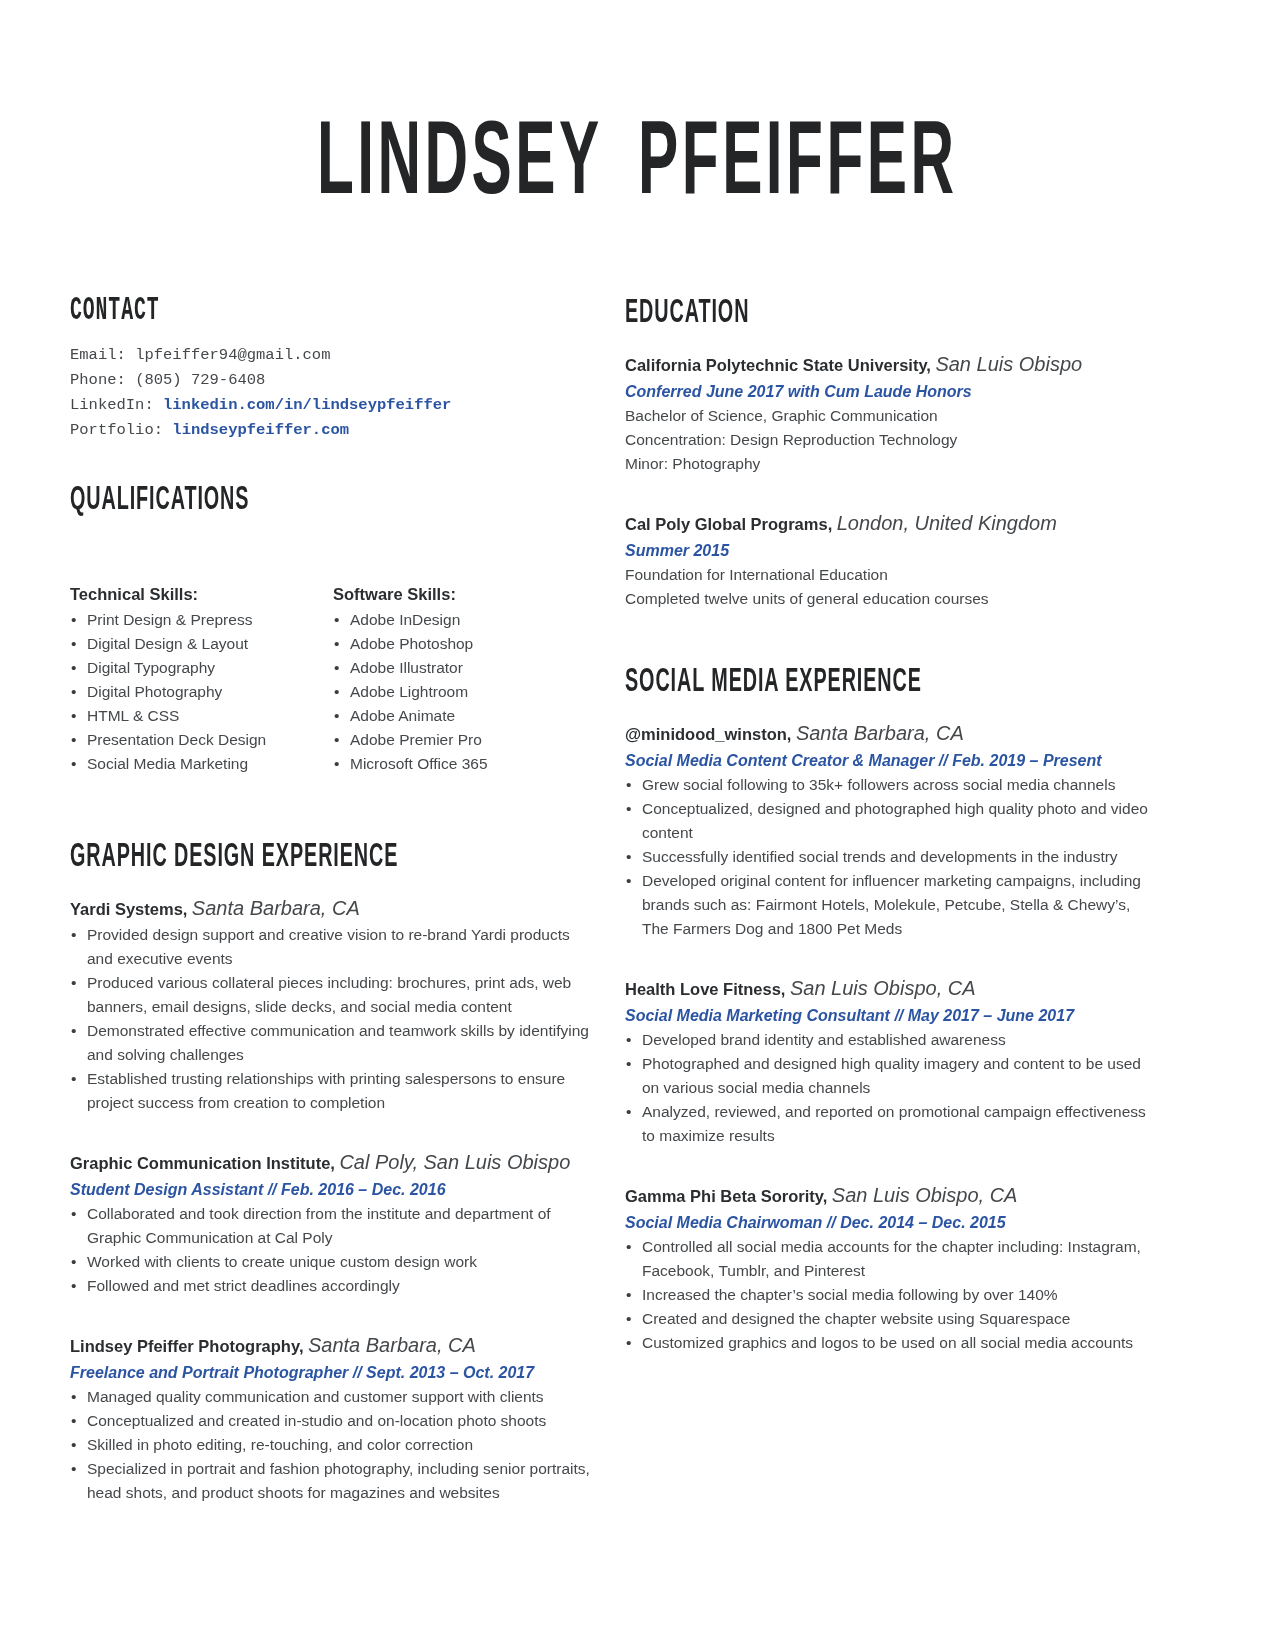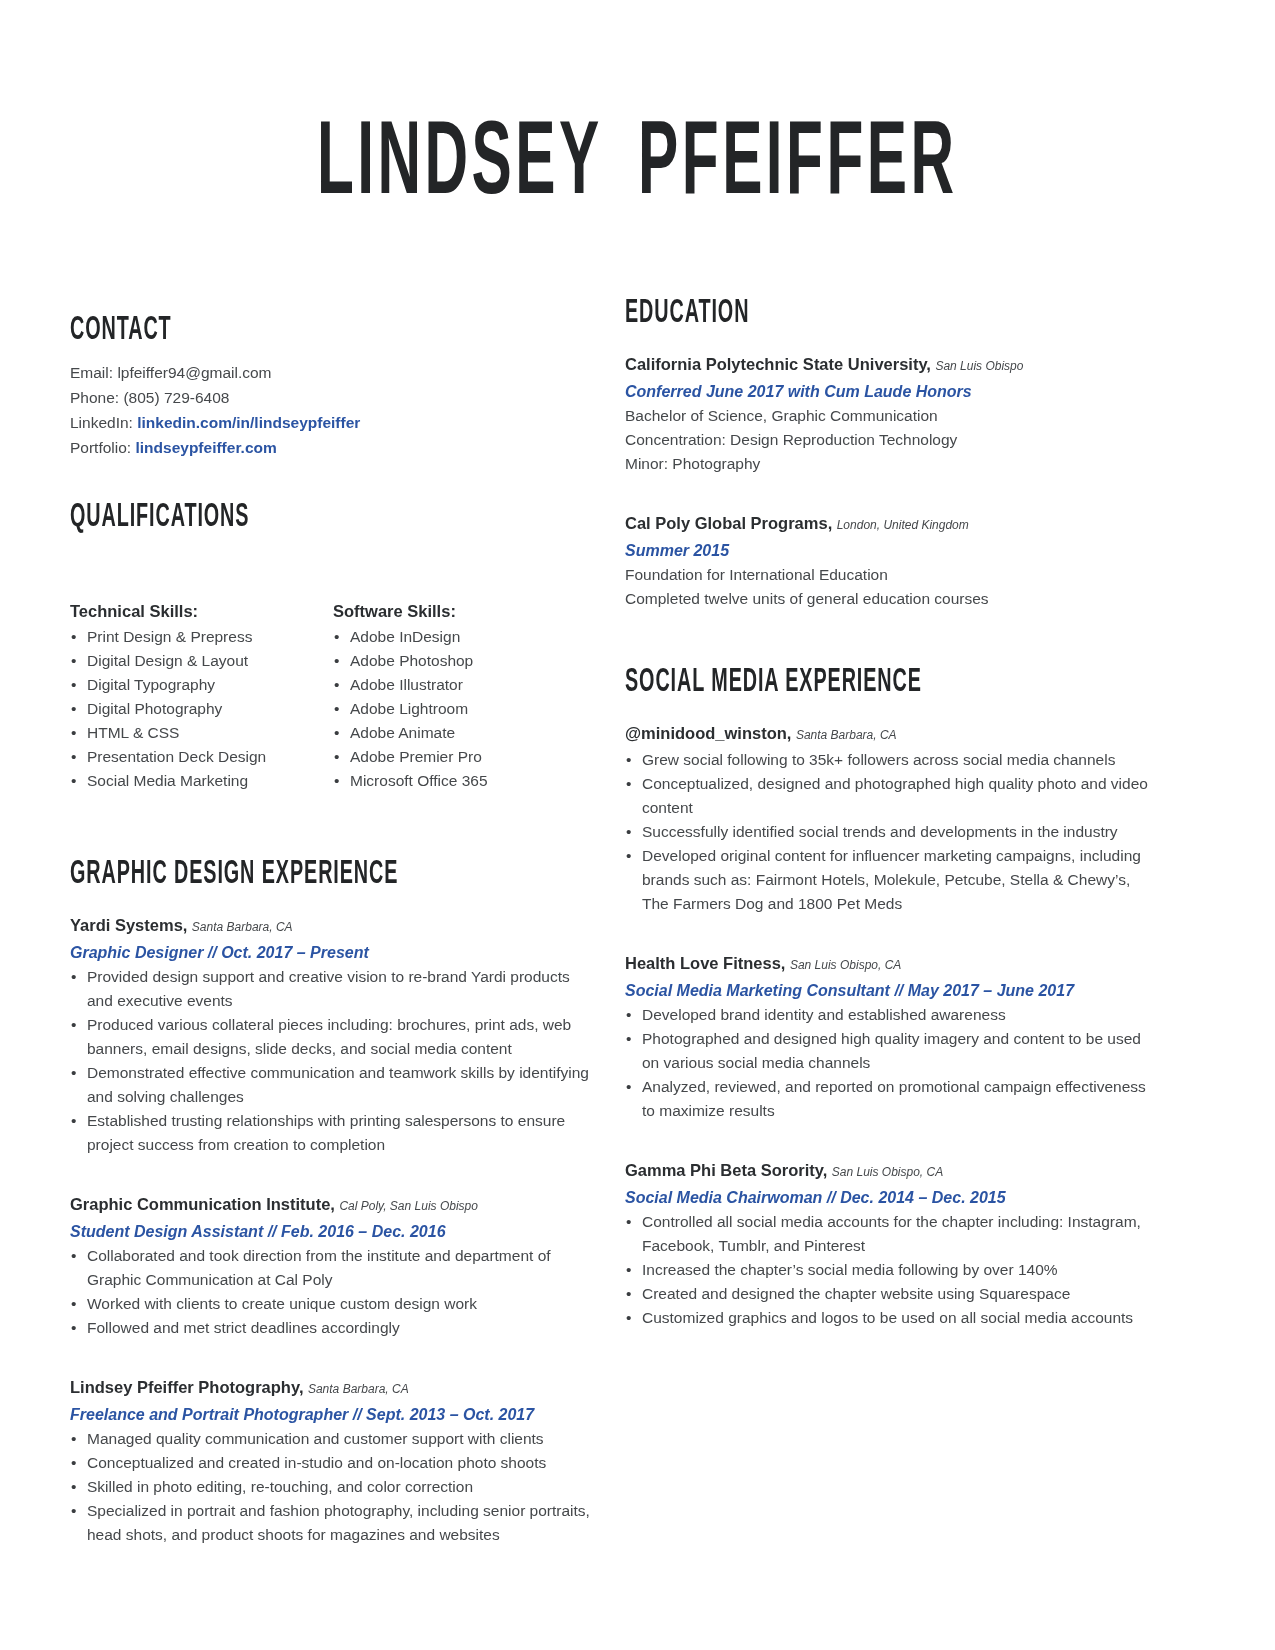--- a/index.html
+++ b/index.html
@@ -35,21 +35,21 @@
     color:#232527; white-space:nowrap; line-height:33px;
     transform:scaleX(0.60); transform-origin:left center;
   }
 
   
   .body-line { font-size:15.5px; line-height:25px; }
   .label { color:#45484b; }
   .link  { color:#2b54a3; font-weight:bold; }
 
   
-  .section-contact        { margin-top:17px; }
+  .section-contact        { margin-top:0;font-family:Liberation Mono, monospace; }
   .contact-rows           { margin-top:16px; }
   .section-qualifications { margin-top:38px; }
   .section-experience     { margin-top:62px; }
   .section-education      { margin-top:0; }
   .section-social         { margin-top:52px; }
 
   
   .skills { display:flex; margin-top:22px; }
   .skill-col-1 { width:263px; }
   .skill-title { font-size:16.5px; font-weight:bold; color:#2b2e31; line-height:24px; margin-bottom:2px;margin-top:46px; }
@@ -59,21 +59,21 @@
     font-size:15.5px; line-height:24px; color:#45484b;
   }
   ul.bullets li::before { content:"\2022"; position:absolute; left:1px; color:#3a3d40; }
 
   
   .entry { margin-top:24px; }
   .entry + .entry { margin-top:34px; }
   .entries { margin-top:0; }
   .entry-head { line-height:26px; }
   .company { font-size:16.5px; font-weight:bold; color:#2b2e31; }
-  .location { font-size:12px; font-style:italic; color:#45484b; }
+  .location { font-size:20px; font-style:italic; color:#45484b; }
   .role {
     font-size:16px; font-weight:bold; font-style:italic;
     color:#2b54a3; line-height:25px;
   }
   .edu-line { font-size:15.5px; line-height:24px; color:#45484b; }
 </style>
 </head>
 <body>
 
 <div class="page">
@@ -136,21 +136,20 @@
 
       <div class="section-experience">
         <h2 class="heading"><span class="heading-inner">GRAPHIC DESIGN EXPERIENCE</span></h2>
         <div class="entries">
 
           <div class="entry">
             <div class="entry-head">
               <span class="company">Yardi Systems,</span>
               <span class="location">Santa Barbara, CA</span>
             </div>
-            <div class="role">Graphic Designer // Oct. 2017 – Present</div>
             <ul class="bullets">
               <li>Provided design support and creative vision to re-brand Yardi products and executive events</li>
               <li>Produced various collateral pieces including: brochures, print ads, web banners, email designs, slide decks, and social media content</li>
               <li>Demonstrated effective communication and teamwork skills by identifying and solving challenges</li>
               <li>Established trusting relationships with printing salespersons to ensure project success from creation to completion</li>
             </ul>
           </div>
 
           <div class="entry">
             <div class="entry-head">
@@ -215,20 +214,21 @@
 
       <div class="section-social">
         <h2 class="heading"><span class="heading-inner">SOCIAL MEDIA EXPERIENCE</span></h2>
         <div class="entries">
 
           <div class="entry">
             <div class="entry-head">
               <span class="company">@minidood_winston,</span>
               <span class="location">Santa Barbara, CA</span>
             </div>
+            <div class="role">Social Media Content Creator &amp; Manager // Feb. 2019 – Present</div>
             <ul class="bullets">
               <li>Grew social following to 35k+ followers across social media channels</li>
               <li>Conceptualized, designed and photographed high quality photo and video content</li>
               <li>Successfully identified social trends and developments in the industry</li>
               <li>Developed original content for influencer marketing campaigns, including brands such as: Fairmont Hotels, Molekule, Petcube, Stella &amp; Chewy’s, The Farmers Dog and 1800 Pet Meds</li>
             </ul>
           </div>
 
           <div class="entry">
             <div class="entry-head">

